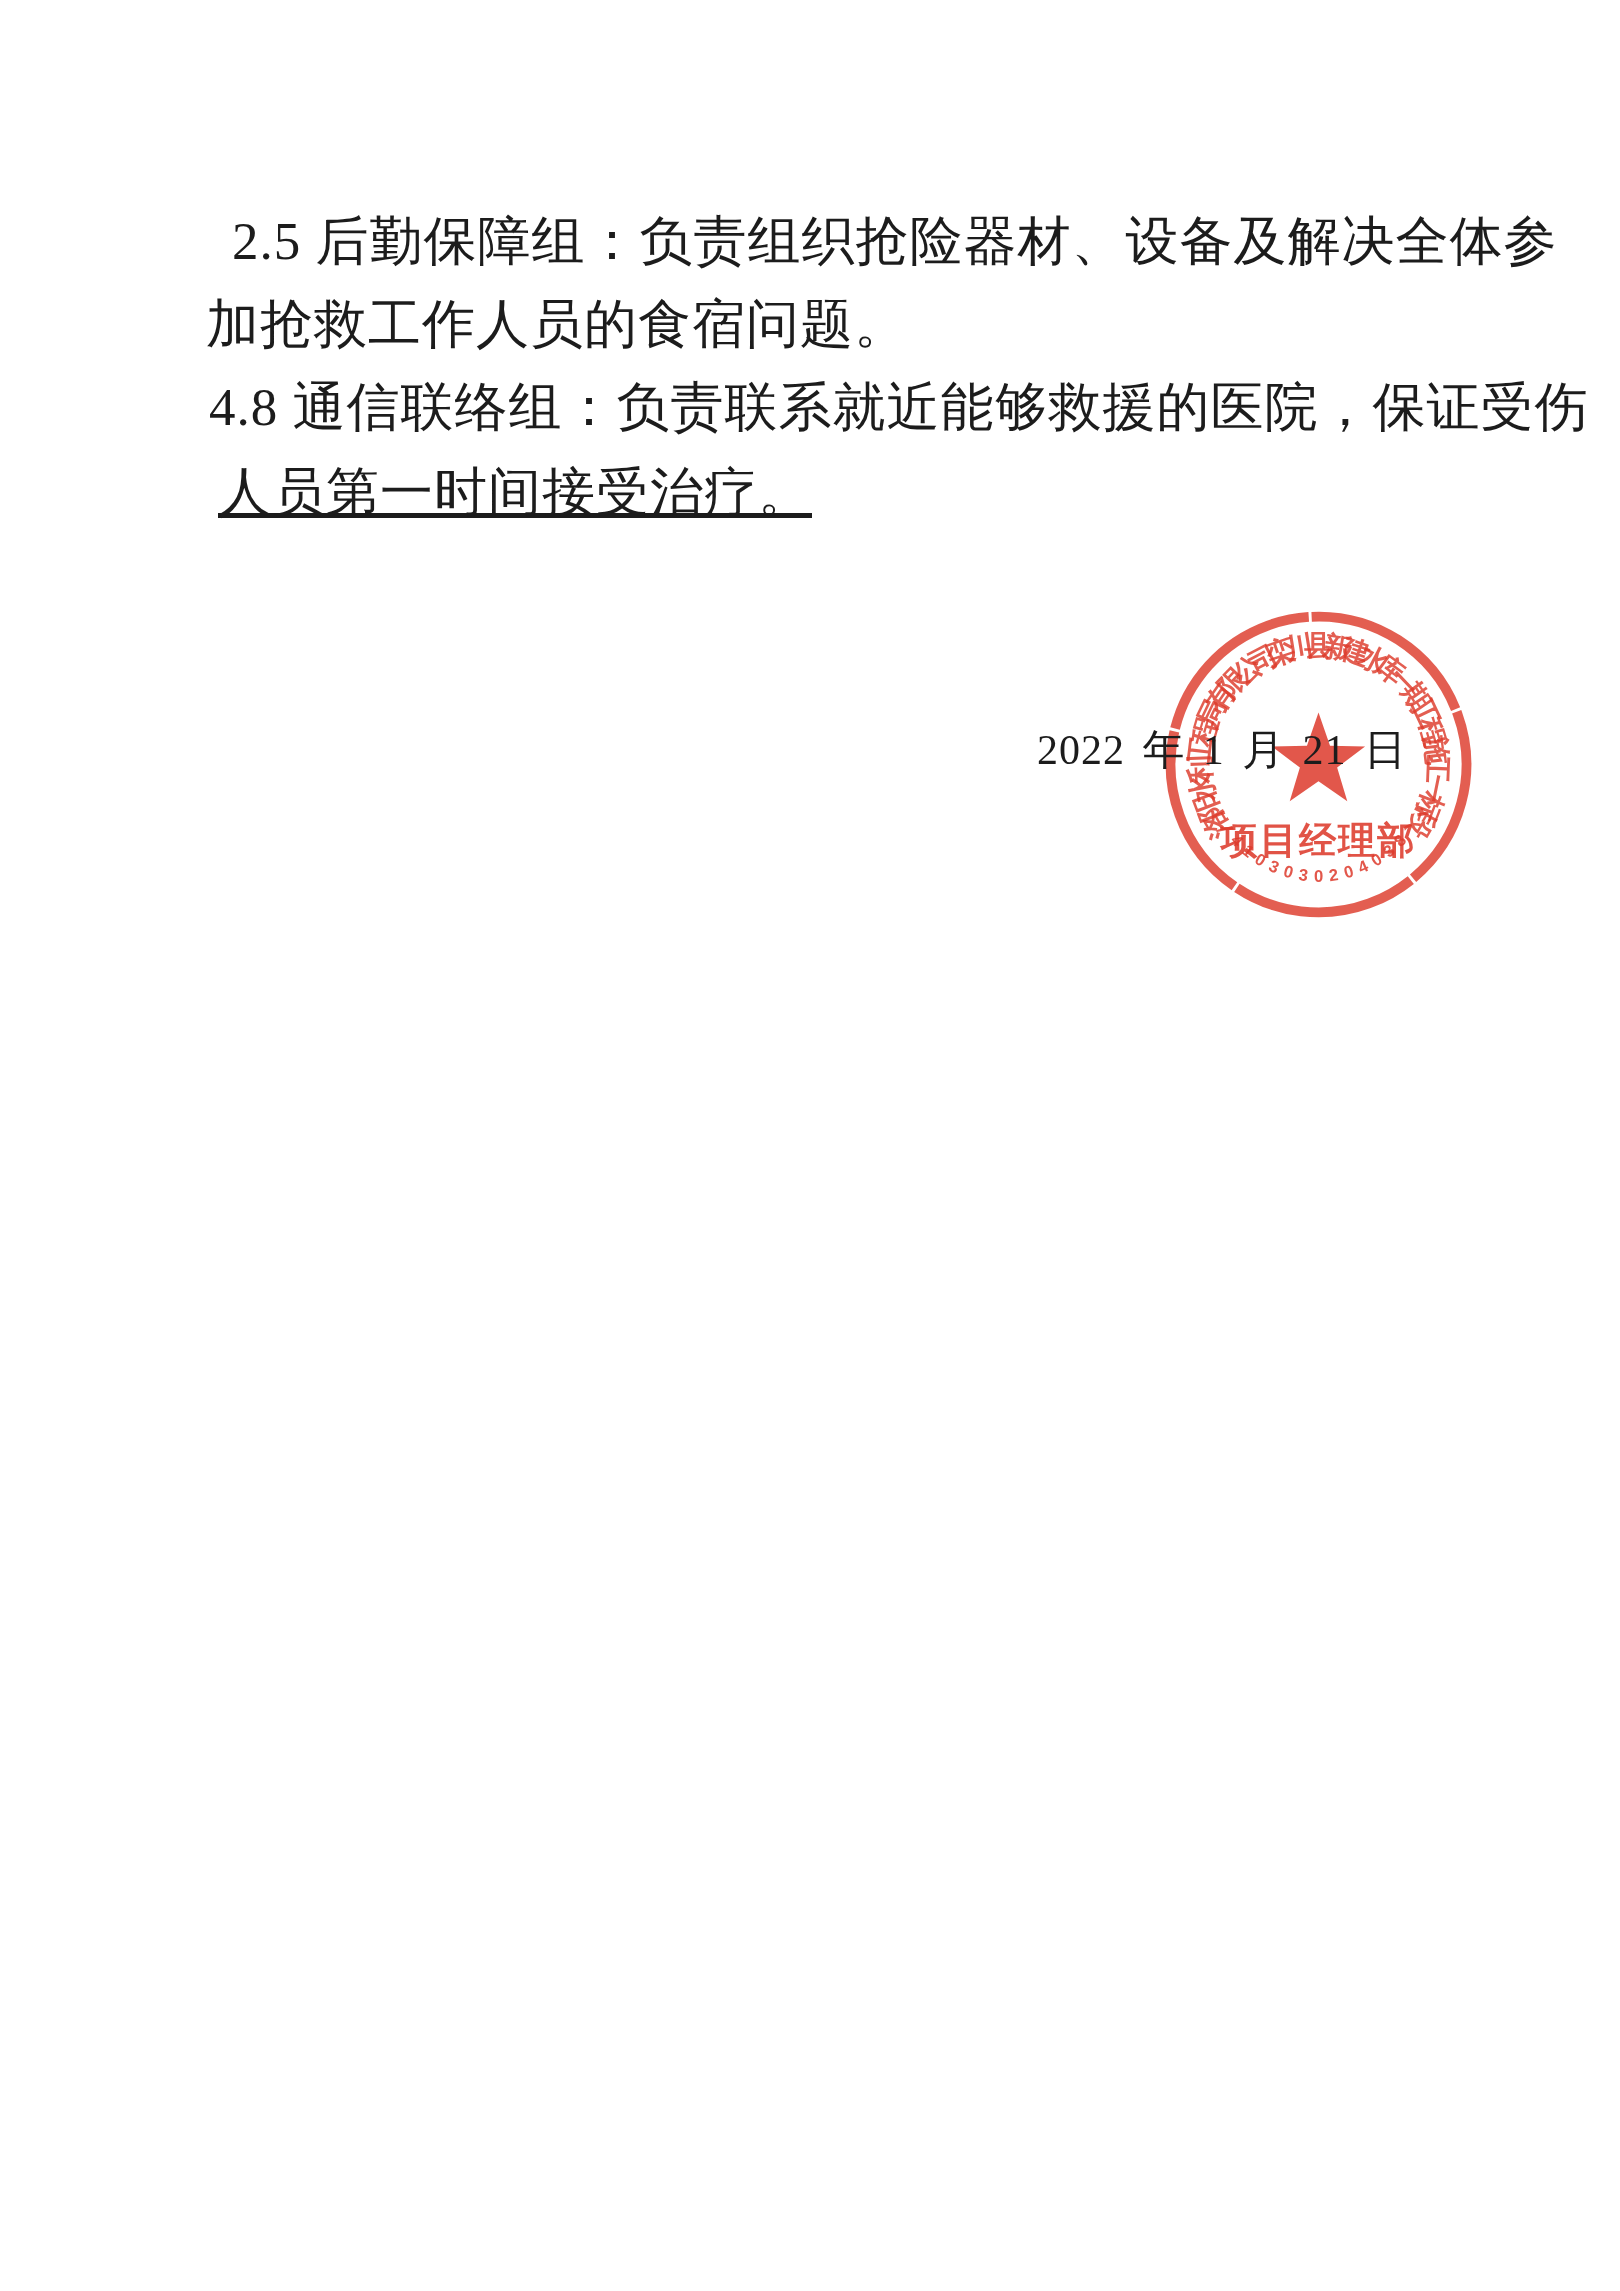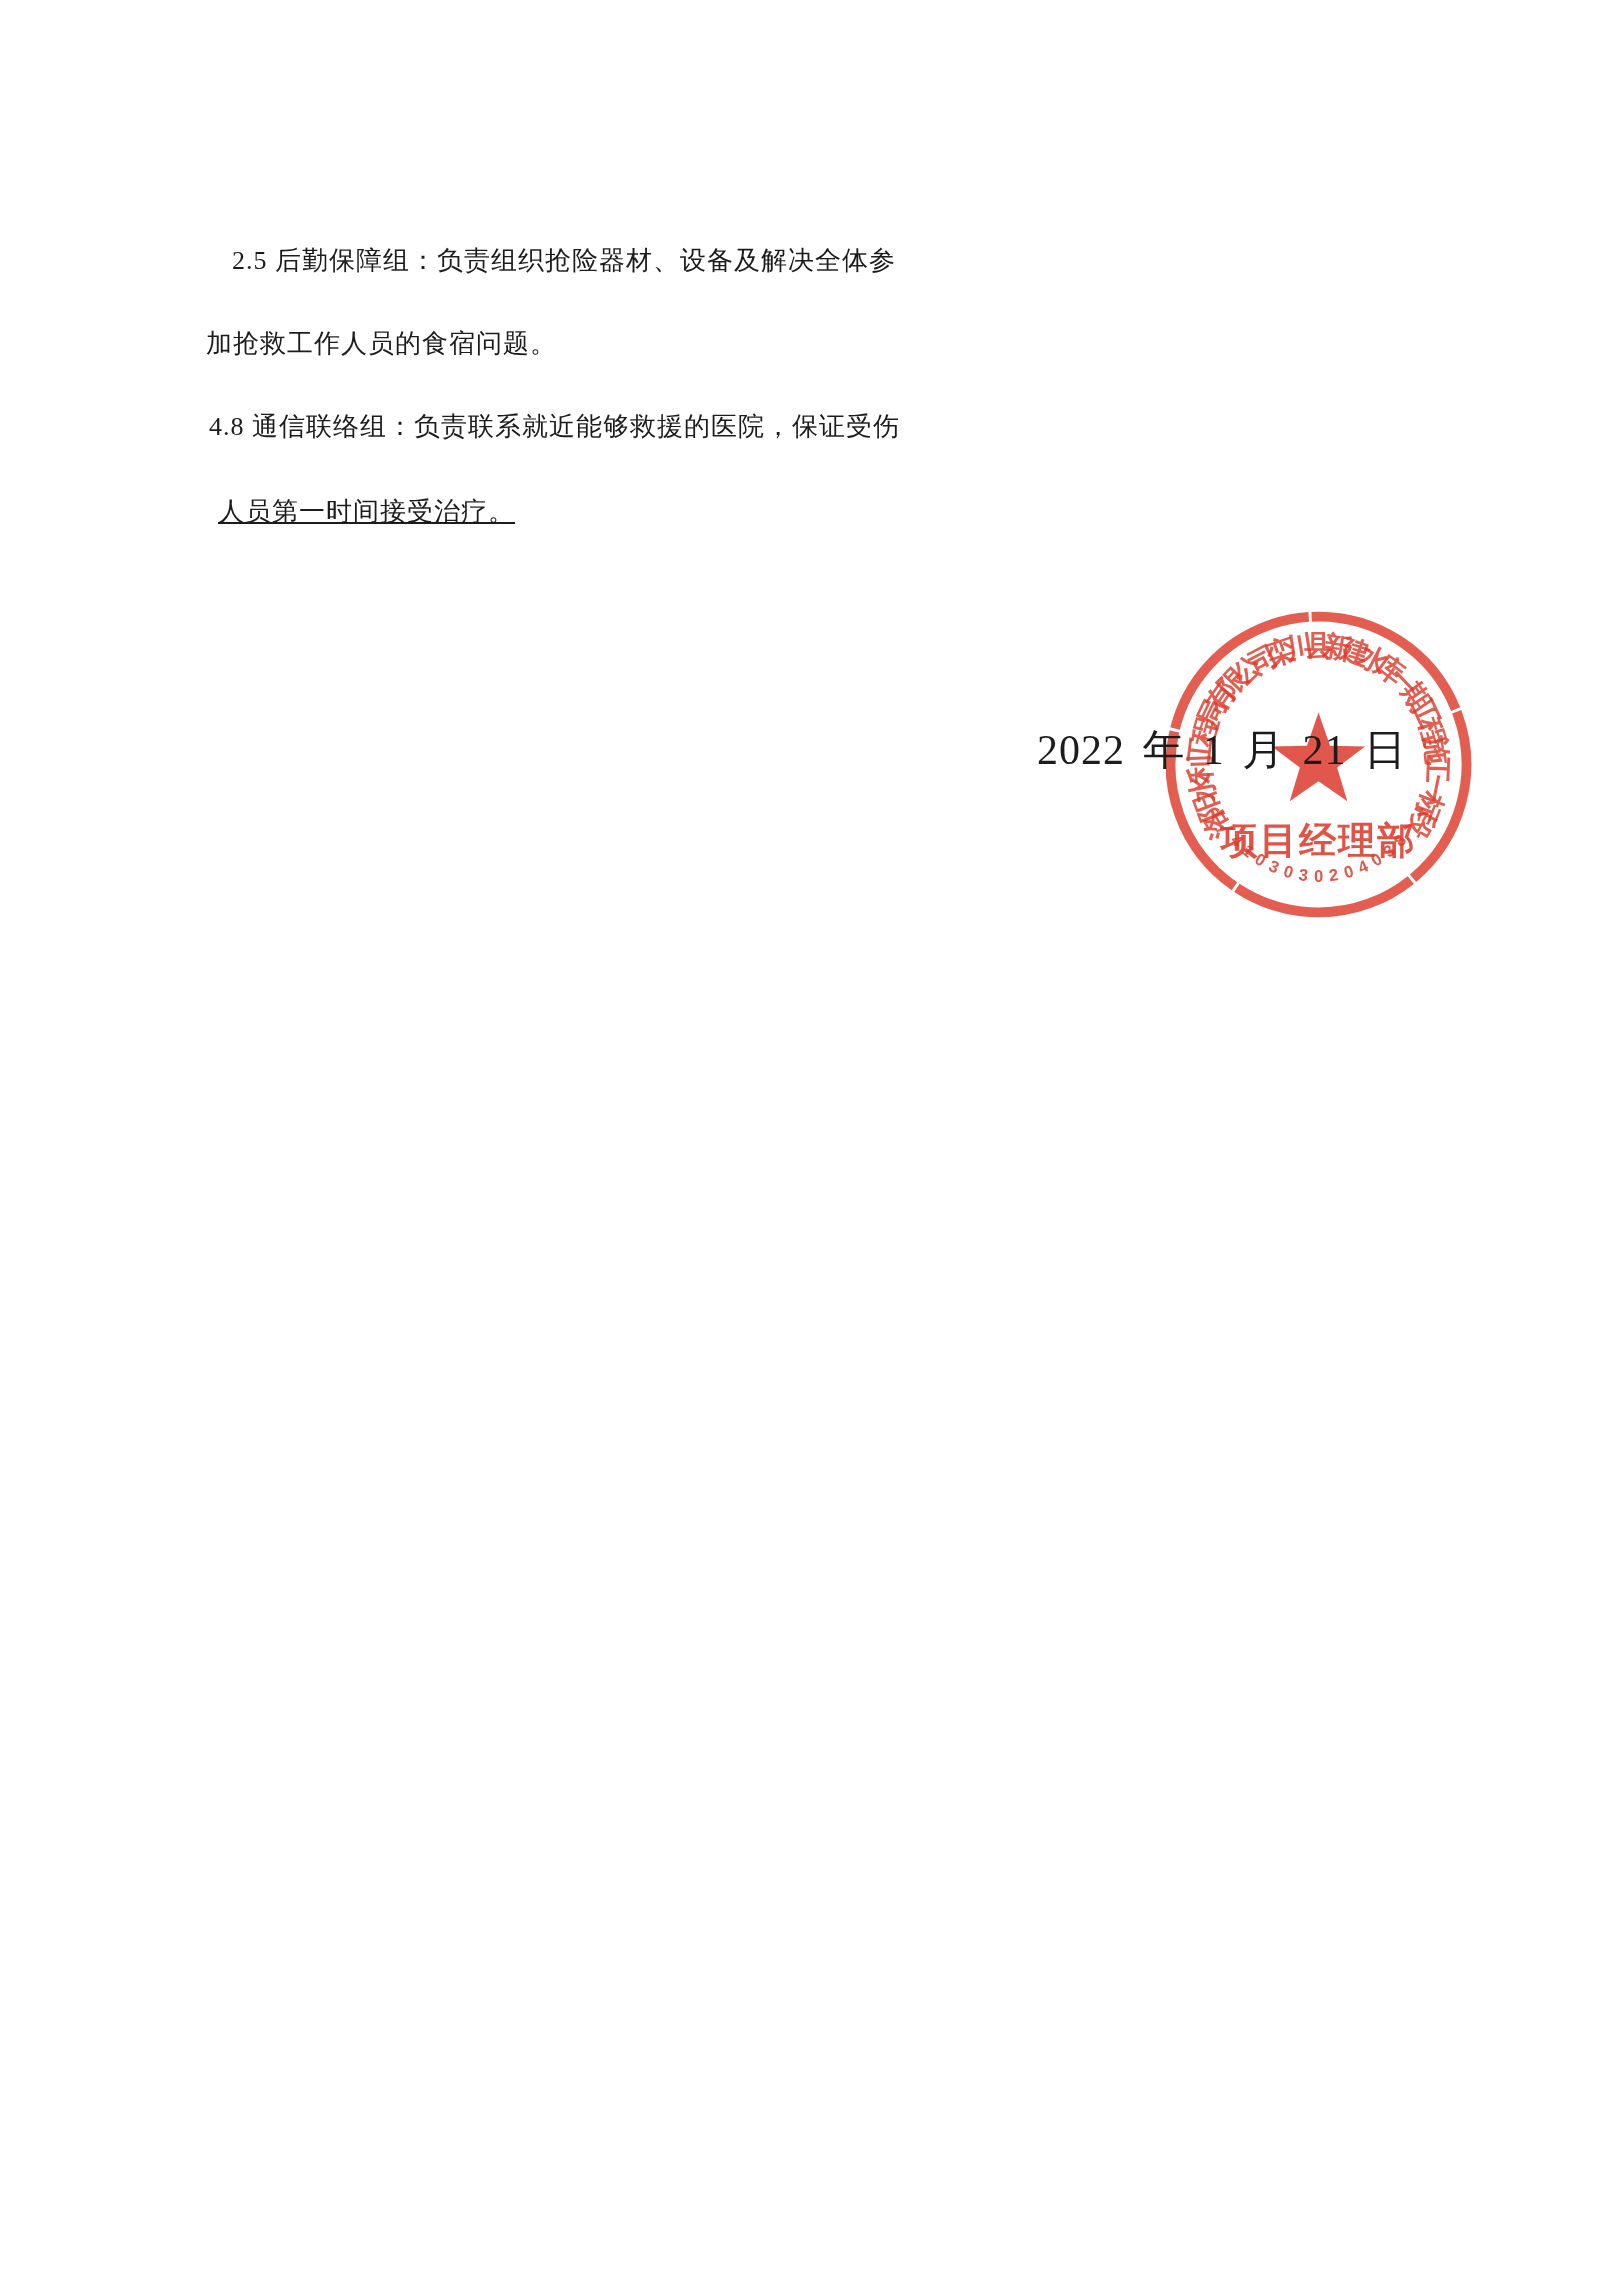--- a/index.html
+++ b/index.html
@@ -10,27 +10,26 @@
   .page {
     position: relative;
     width: 1620px;
     height: 2292px;
     background: #ffffff;
     overflow: hidden;
     font-family: "Liberation Serif", "DejaVu Serif", serif;
   }
   .body-line {
     position: absolute;
-    font-size: 26px;
+    font-size: 53px;
     line-height: 51px;
     letter-spacing: 1px;
     color: #1c1c1c;
     white-space: nowrap;
     z-index: 4;
-    margin-top: 19px;
   }
   .line-0 { left: 232px; top: 216px; }
   .line-1 { left: 206px; top: 299px; }
   .line-2 { left: 209px; top: 382px; }
   .line-3 { left: 218px; top: 467px; text-decoration: underline; }
 
   .date-line {
     position: absolute;
     left: 1037px;
     top: 722px;

